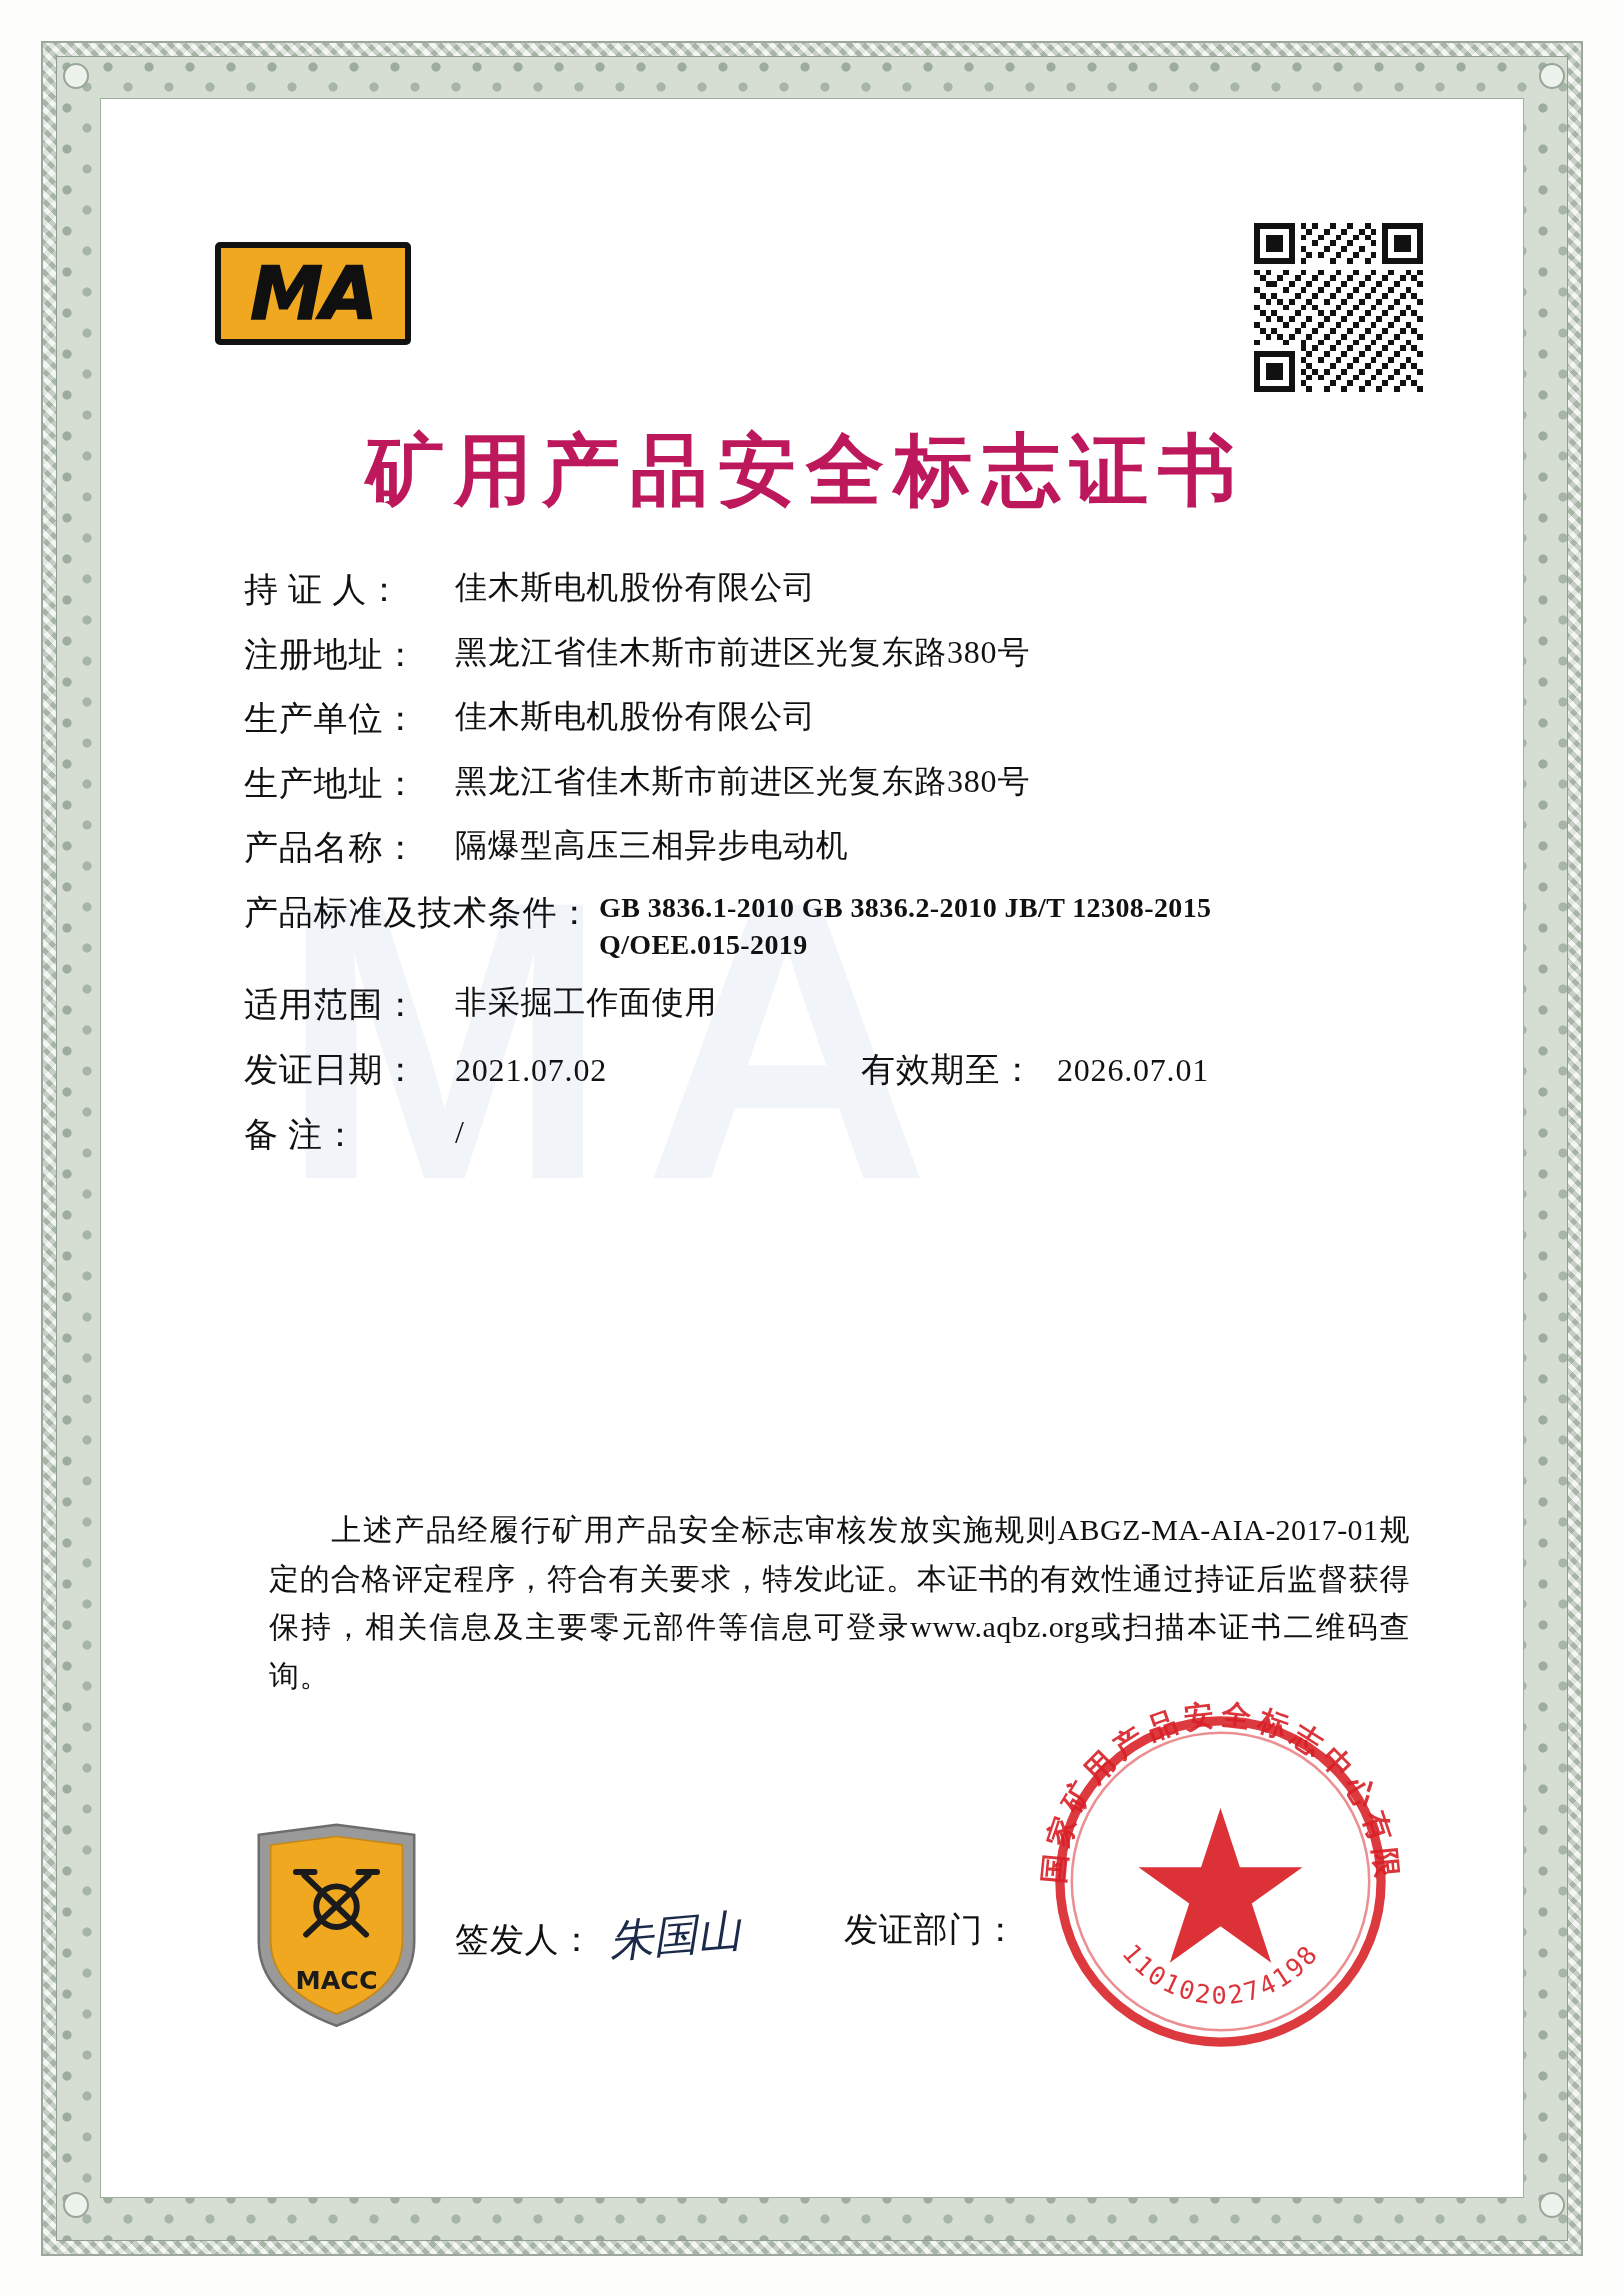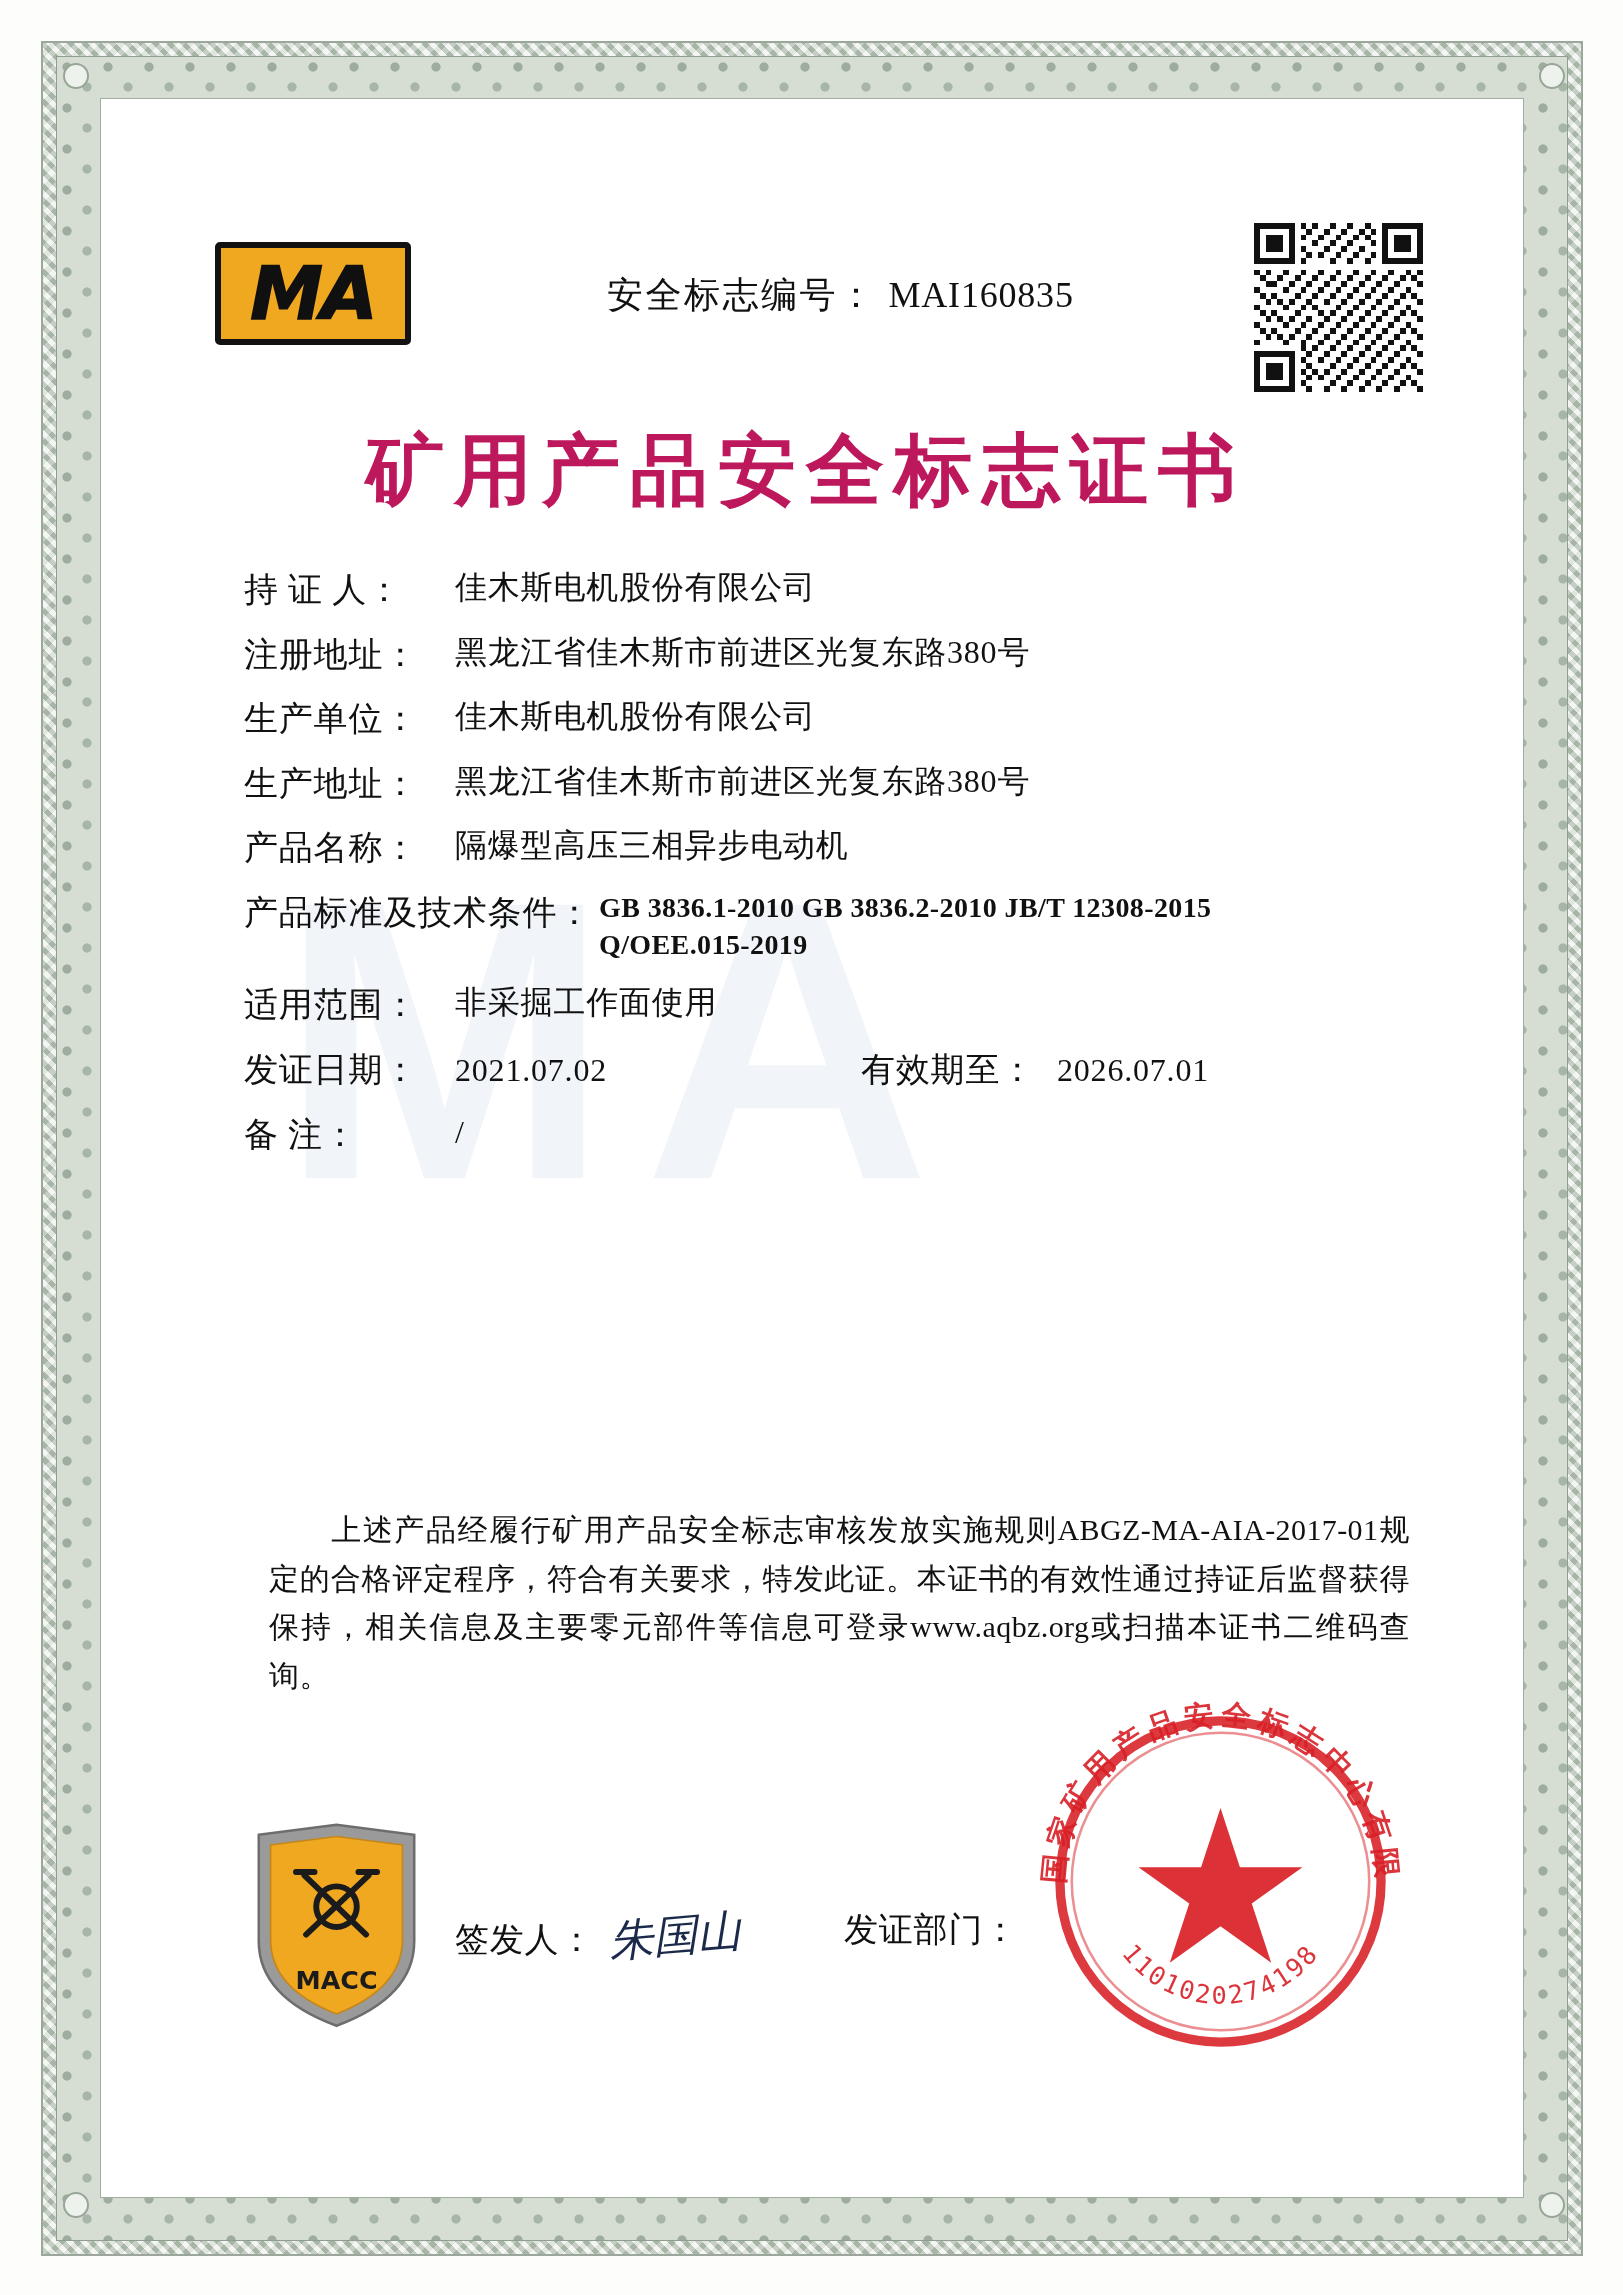--- a/index.html
+++ b/index.html
@@ -298,24 +298,20 @@
   <div class="corner-dot br"></div>
 
   <div class="watermark">MA</div>
 
   <div class="content">
 
     <div class="ma-logo">
       <span class="ma-text">MA</span>
     </div>
 
-    <div class="cert-no-row">
-      <span class="cert-no-label">安全标志编号：</span>
-      <span class="cert-no-value">MAI160835</span>
-    </div>
 
     <div class="qr">
       <svg width="169" height="169" viewBox="0 0 29 29" shape-rendering="crispEdges">
         <rect width="29" height="29" fill="#ffffff"></rect>
         <g fill="#111111">
           <rect x="0" y="0" width="7" height="1"></rect>
             <rect x="0" y="6" width="7" height="1"></rect>
           <rect x="0" y="0" width="1" height="7"></rect>
             <rect x="6" y="0" width="1" height="7"></rect>
           <rect x="2" y="2" width="3" height="3"></rect>

